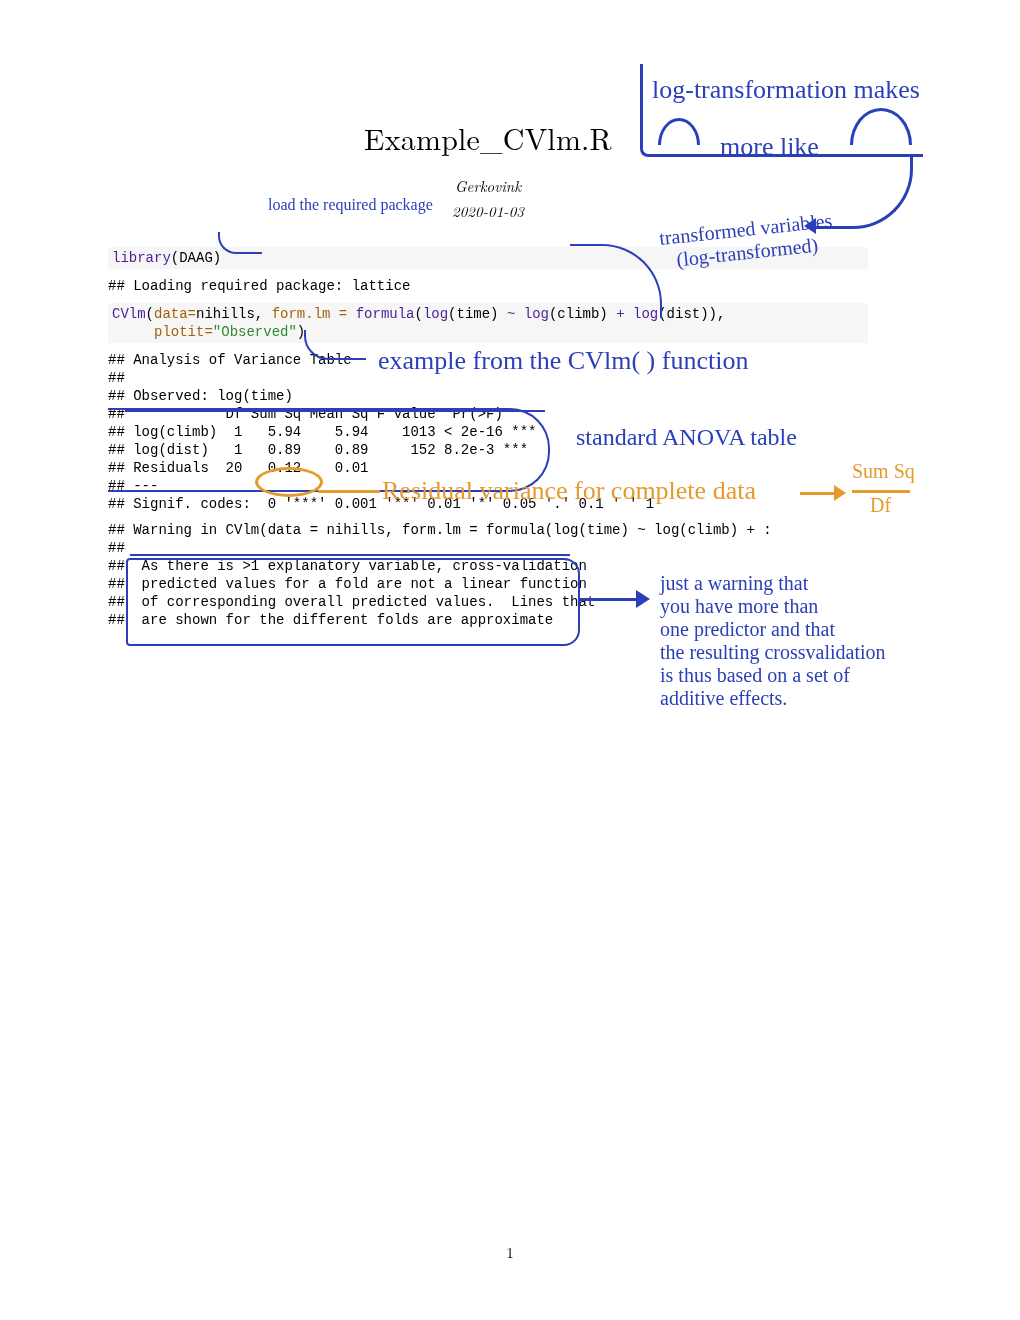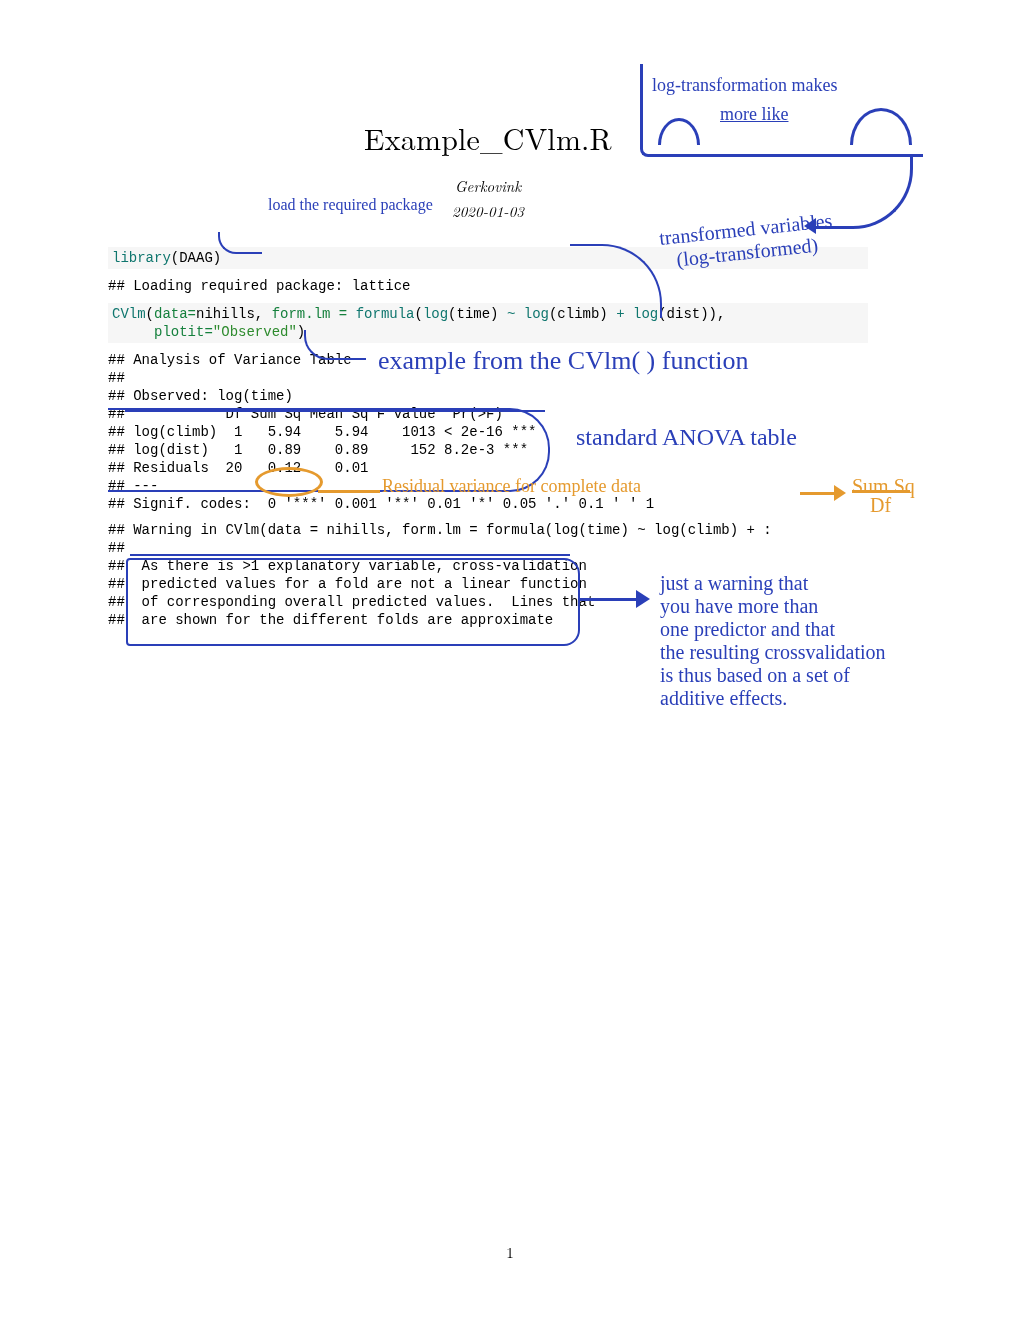--- a/index.html
+++ b/index.html
@@ -41,22 +41,22 @@
     font-family:"Courier New",Courier,monospace;
     font-size:14px;
     line-height:18px;
     margin:0 0 8px 0;
     white-space:pre;
   }
   pre.shade{
     background:#f6f6f6;
     padding:2px 4px;
   }
-  .kw{color:#0f766e;}      
-  .arg{color:#15803d;}     
+  .kw{color:#4c1d95;}      
+  .arg{color:#a16207;}     
   .str{color:#2e8b2e;}
   .pagenum{
     position:absolute;
     bottom:58px;
     left:0;
     width:1020px;
     text-align:center;
     font-size:15px;
     font-family:"Latin Modern Roman","Computer Modern",Georgia,serif;
   }
@@ -64,21 +64,21 @@
   
   .hand{
     position:absolute;
     font-family:"Segoe Script","Comic Sans MS","Bradley Hand",cursive;
     color:#2a3fb8;
     font-size:24px;
     line-height:1.15;
     white-space:pre;
   }
   .hand.orange{ color:#e59a2e; }
-  .hand.small{ font-size:18px; }
+  .hand.small{ font-size:26px; }
   .hand.smaller{ font-size:20px; }
 
   
   .draw{position:absolute;}
 
   
   .box-tr{
     left:640px; top:64px;
     width:280px; height:90px;
     border-left:3px solid #2a3fb8;
@@ -239,21 +239,21 @@
 <span>##  of corresponding overall predicted values.  Lines that</span>
 <span>##  are shown for the different folds are approximate</span></pre>
 
   </div>
 
   <div class="pagenum">1</div>
 
   <div class="draw box-tr"></div>
   <div class="hand small" style="left:652px;top:75px;">log-transformation makes</div>
   <div class="draw hump" style="left:658px;top:118px;"></div>
-  <div class="hand small" style="left:720px;top:104px;text-decoration:underline;">more like</div>
+  <div class="hand small" style="left:720px;top:132px;">more like</div>
   <div class="draw hump" style="left:850px;top:108px;width:56px;height:34px;"></div>
   <div class="draw swoop"></div>
   <div class="draw swoop-head"></div>
 
   <div class="hand" style="left:268px;top:196px;font-size:16px;">load the required package</div>
   <div class="draw load-curve"></div>
 
   <div class="hand smaller" style="left:660px;top:218px;transform:rotate(-6deg);">transformed variables
    (log-transformed)</div>
   <div class="draw trans-curve"></div>
@@ -265,21 +265,21 @@
   <div class="draw anova-enc"></div>
   <div class="draw resp-line"></div>
 
   <div class="draw oval01"></div>
   <div class="draw resid-line"></div>
 
   <div class="hand orange small" style="left:382px;top:476px;">Residual variance for complete data</div>
   <div class="draw orange-arrow-line"></div>
   <div class="draw orange-arrow-head"></div>
 
-  <div class="hand orange smaller" style="left:852px;top:460px;margin-top:15px;">Sum Sq</div>
+  <div class="hand orange smaller" style="left:852px;top:460px;">Sum Sq</div>
   <div class="draw frac-bar"></div>
   <div class="hand orange smaller" style="left:870px;top:494px;">Df</div>
 
   <div class="draw warn-under"></div>
   <div class="draw warn-box"></div>
   <div class="draw warn-arrow-line"></div>
   <div class="draw warn-arrow-head"></div>
   <div class="hand smaller" style="left:660px;top:572px;">just a warning that
 you have more than
 one predictor and that

